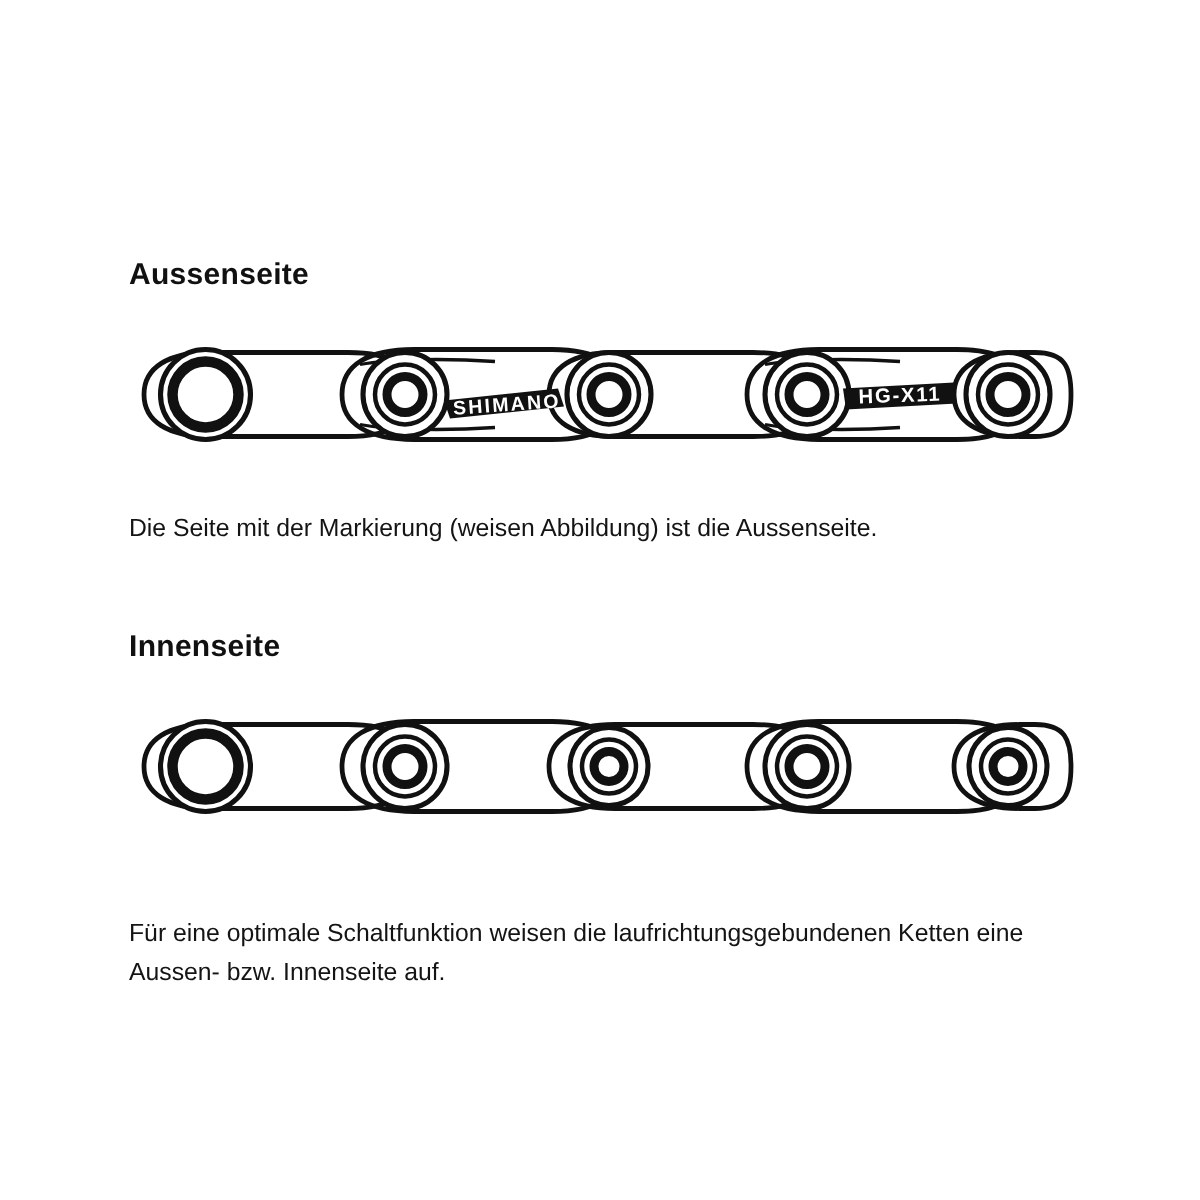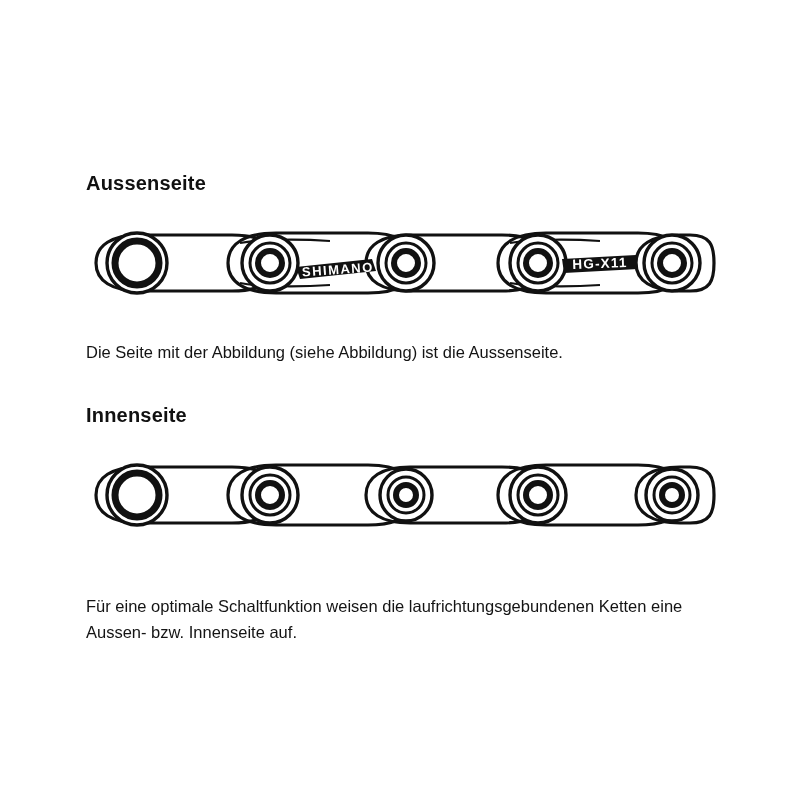--- a/index.html
+++ b/index.html
@@ -18,21 +18,21 @@
   .page {
     position: absolute;
     inset: 0;
   }
   .section {
     position: absolute;
     left: 0;
     width: 659px;
   }
   .section-outer { top: 172px; }
-  .section-inner { top: 404px; }
+  .section-inner { top: 420px; }
 
   .heading {
     font-size: 20px;
     font-weight: bold;
     letter-spacing: 0.2px;
     margin: 0 0 0 86px;
     color: #111111;
   }
   .chain-wrap {
     margin-top: 14px;
@@ -137,21 +137,21 @@
           <path d="M296 58 L372 50 L376 62 L300 70 Z" fill="#111111"></path>
           <text x="338" y="65" text-anchor="middle" font-family="Liberation Sans, sans-serif" font-size="13" font-weight="bold" fill="#ffffff" letter-spacing="1.5" transform="rotate(-4 338 62)">SHIMANO</text>
         </g>
         <g>
           <path d="M562 50 L636 46 L638 60 L564 64 Z" fill="#111111"></path>
           <text x="600" y="59" text-anchor="middle" font-family="Liberation Sans, sans-serif" font-size="13.5" font-weight="bold" fill="#ffffff" letter-spacing="1.2" transform="rotate(-2 600 56)">HG-X11</text>
         </g>
       </svg>
     </div>
 
-    <div class="caption caption-outer">Die Seite mit der Abbildung (siehe Abbildung) ist die Aussenseite.</div>
+    <div class="caption caption-outer">Die Seite mit der Markierung (weisen Abbildung) ist die Aussenseite.</div>
   </div>
 
   <div class="section section-inner">
 
     <div class="heading">Innenseite</div>
 
     <div class="chain-wrap">
       <svg width="800" height="108" viewBox="0 0 800 108" xmlns="http://www.w3.org/2000/svg">
         <g fill="none" stroke="#111111" stroke-width="3.2" stroke-linejoin="round">
           <path d="M96 54

